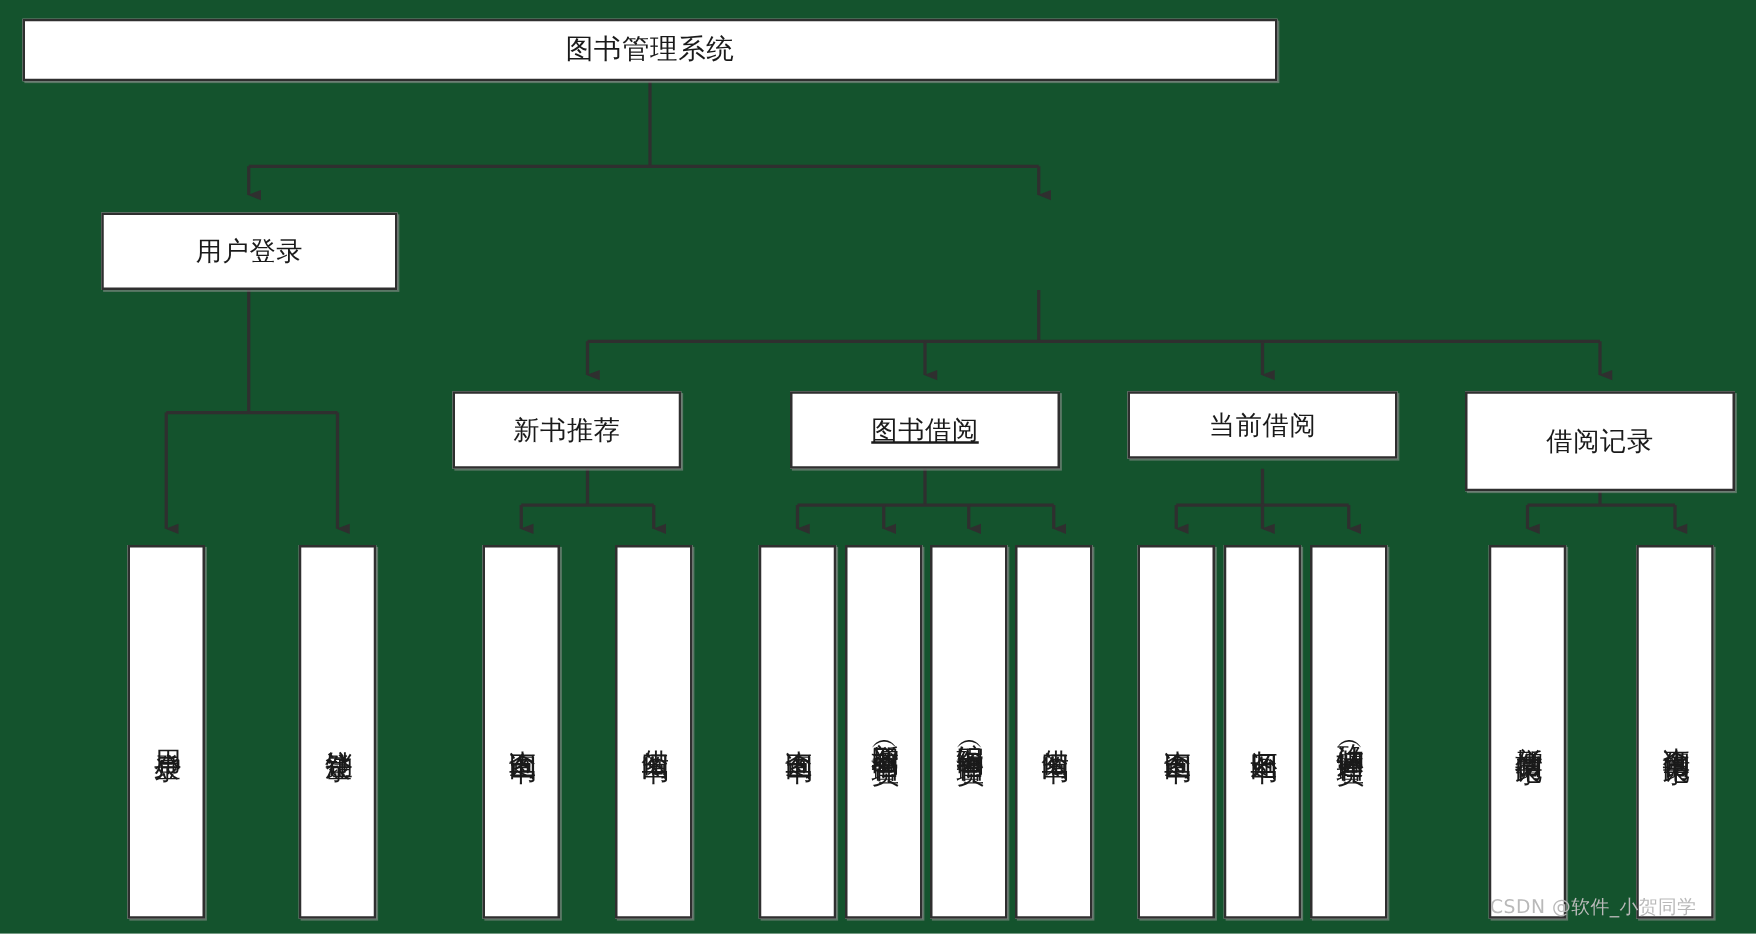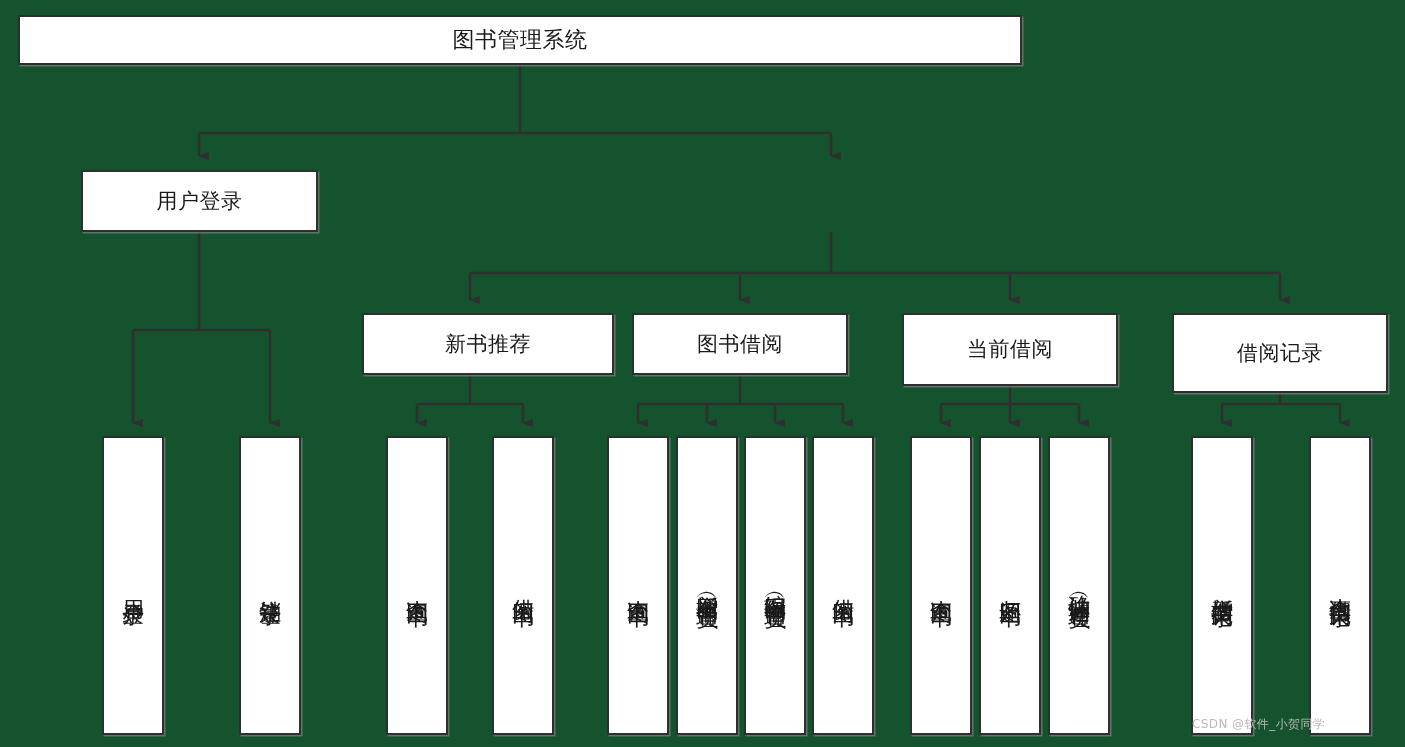--- a/index.html
+++ b/index.html
@@ -59,21 +59,21 @@
     writing-mode: vertical-rl;
     text-orientation: upright;
     font-size: 22px;
     line-height: 1.30;
     letter-spacing: 2px;
     white-space: nowrap;
   }
   .watermark {
     position: absolute;
     color: #b9b9b9;
-    font-size: 12px;
+    font-size: 15px;
     white-space: nowrap;
     letter-spacing: 0.4px;
   }
 </style>
 </head>
 <body>
 
 <div id="canvas">
 
   <svg class="edges" viewBox="0 0 1405 747">
@@ -127,27 +127,27 @@
   </svg>
 
   <div class="node h root" style="left:18px; top:15px; width:1004px; height:50px;">
     <span class="label">图书管理系统</span>
   </div>
 
   <div class="node h" style="left:81px; top:170px; width:237px; height:62px;">
     <span class="label">用户登录</span>
   </div>
 
-  <div class="node h" style="left:362px; top:313px; width:252px; height:62px;">
+  <div class="node h" style="left:362px; top:313px; width:183px; height:62px;">
     <span class="label">新书推荐</span>
   </div>
-  <div class="node h" style="left:632px; top:313px; width:216px; height:62px;">
+  <div class="node h" style="left:632px; top:313px; width:216px; height:62px;text-decoration:underline;">
     <span class="label">图书借阅</span>
   </div>
-  <div class="node h" style="left:902px; top:313px; width:216px; height:73px;">
+  <div class="node h" style="left:902px; top:313px; width:216px; height:54px;">
     <span class="label">当前借阅</span>
   </div>
   <div class="node h" style="left:1172px; top:313px; width:216px; height:80px;">
     <span class="label">借阅记录</span>
   </div>
 
   <div class="node v" style="left:102px; top:436px; width:62px; height:299px;">
     <span class="label">用户登录</span>
   </div>
   <div class="node v" style="left:239px; top:436px; width:62px; height:299px;">

